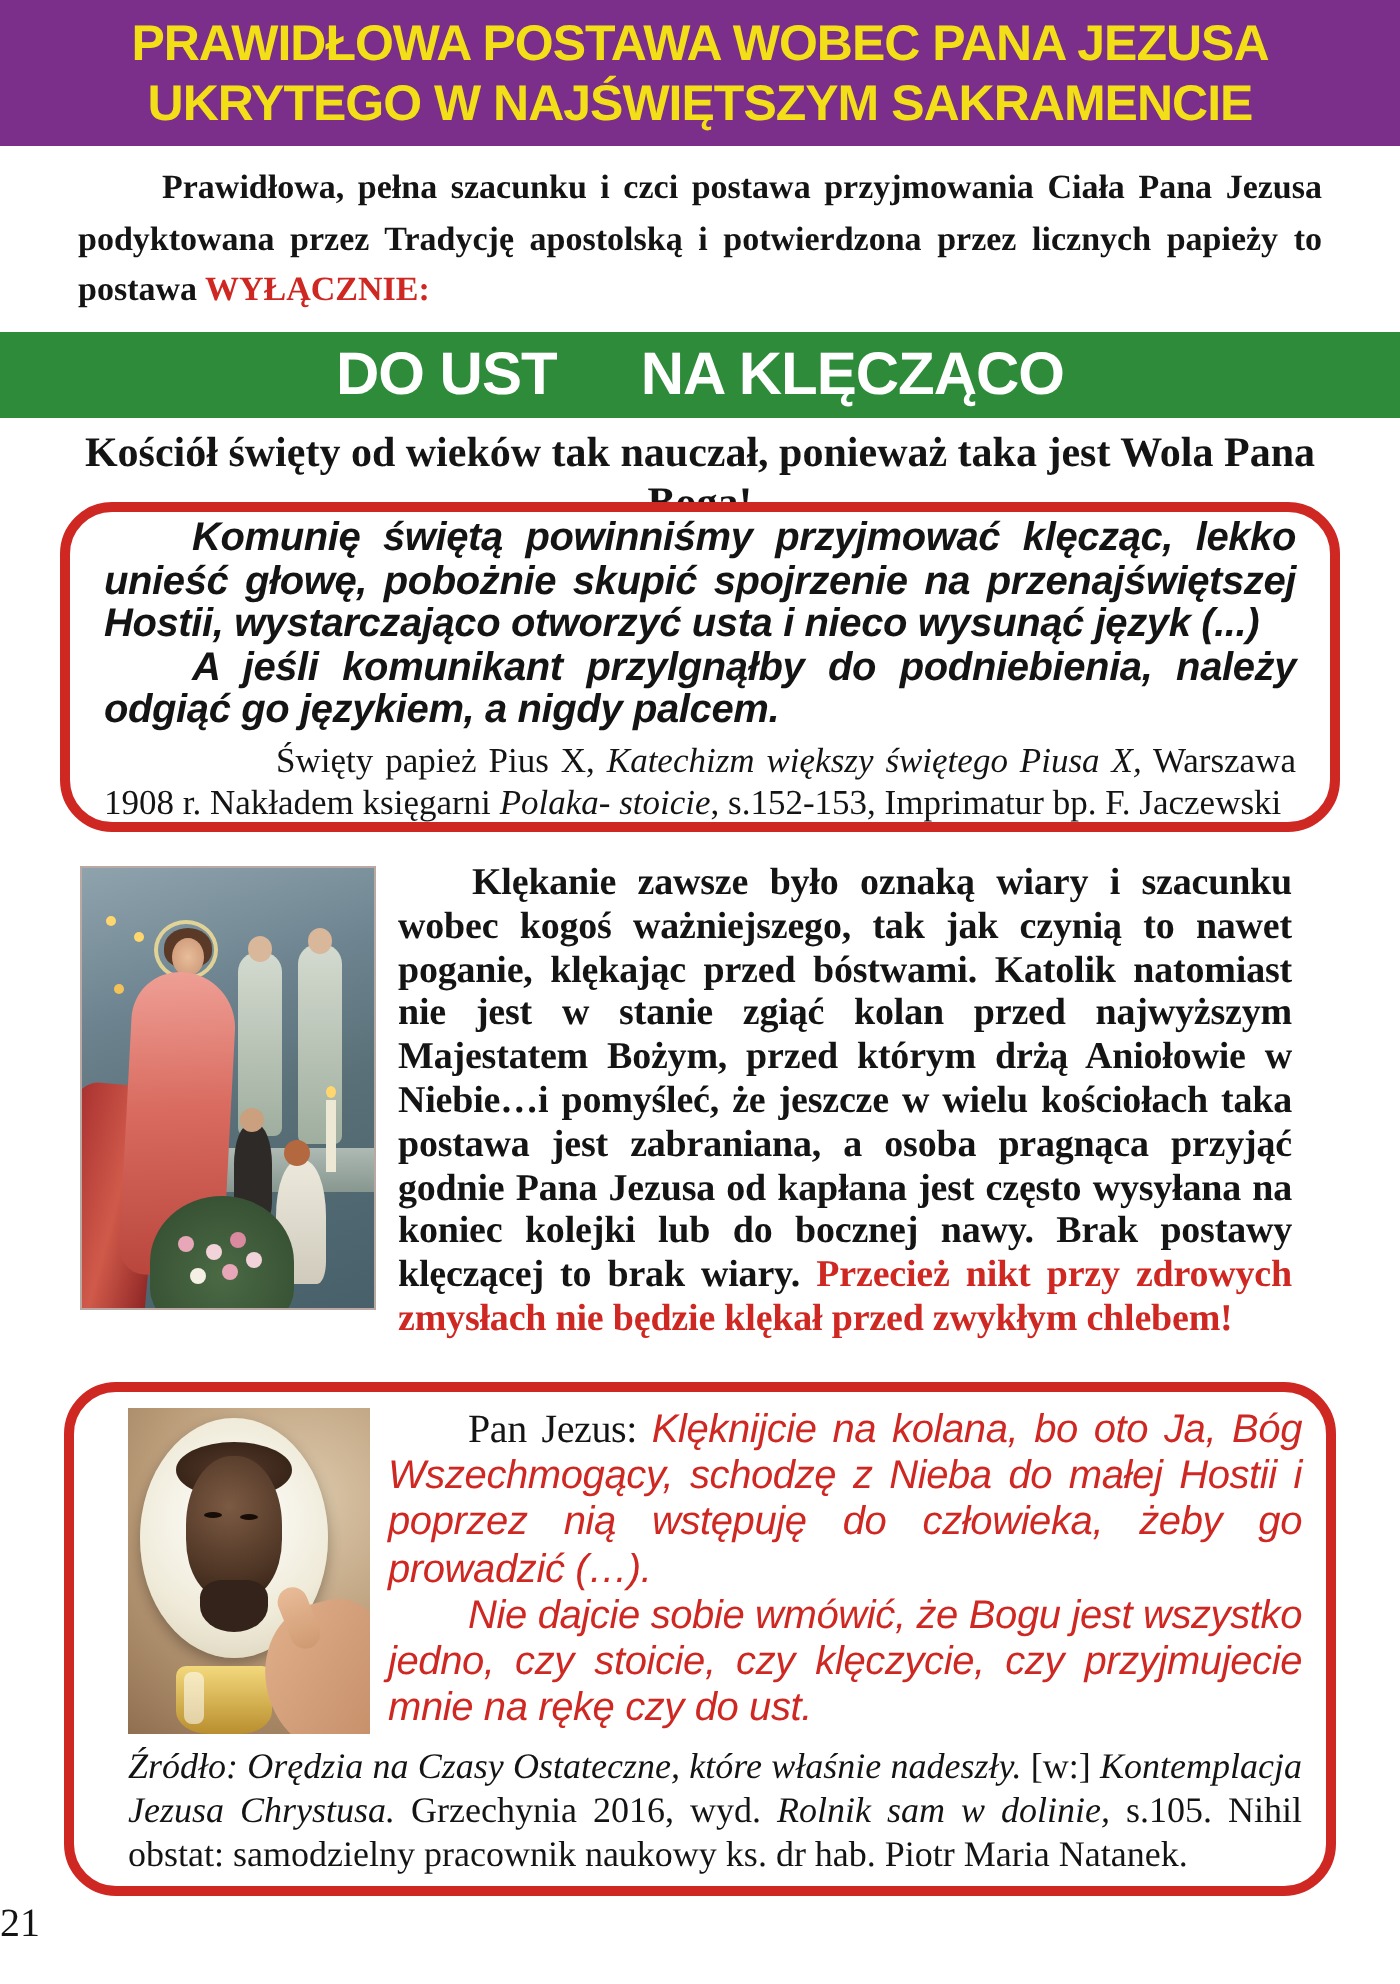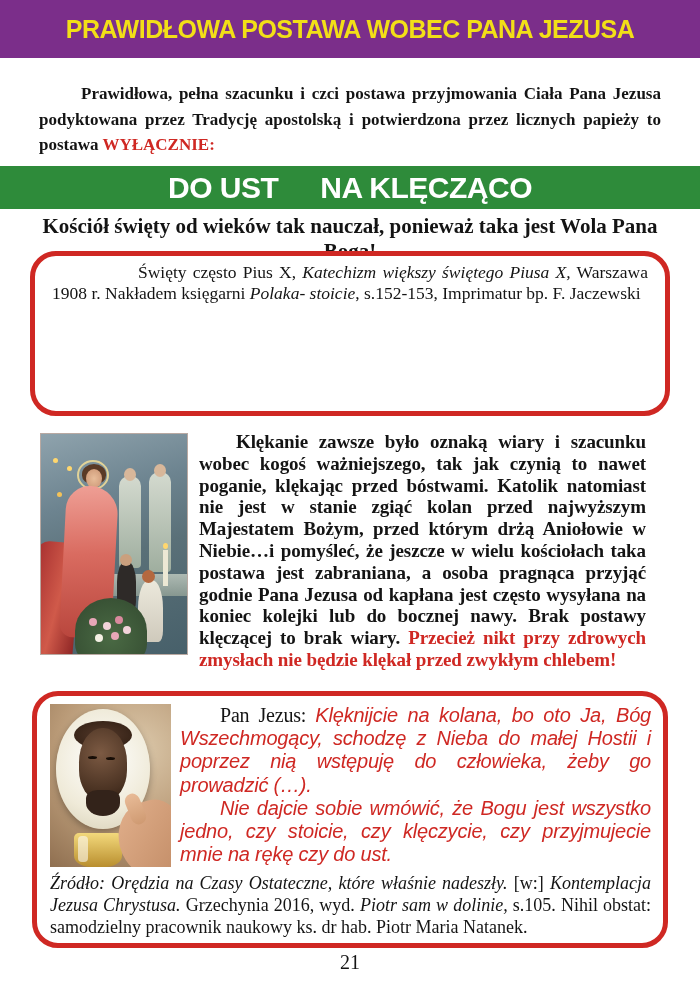--- a/index.html
+++ b/index.html
@@ -7,21 +7,21 @@
     --red:#cf2823; --ink:#141414;
   }
   *{margin:0;padding:0;box-sizing:border-box}
   html,body{background:#fff}
   .page{
     position:relative;width:700px;height:992px;background:#fff;overflow:hidden;
     font-family:"Liberation Serif","DejaVu Serif",serif;color:var(--ink);
   }
   
   .band{
-    position:absolute;top:0;left:0;right:0;height:58px;background:var(--purple);
+    position:absolute;top:0;left:0;right:0;height:73px;background:var(--purple);
     display:flex;flex-direction:column;justify-content:center;align-items:center;
     font-family:"Liberation Sans","DejaVu Sans",sans-serif;font-weight:bold;
     color:var(--yellow);font-size:25px;line-height:30px;letter-spacing:-0.5px;
     text-align:center;
   }
   
   .intro{
     position:absolute;top:81px;left:39px;right:39px;
     font-weight:bold;font-size:17px;line-height:25.5px;text-align:justify;
     text-indent:42px;
@@ -96,21 +96,21 @@
     background:linear-gradient(#ece9dc,#cfcabc);border-radius:45% 45% 18% 18%}
   .p-girlhead{position:absolute;left:101px;top:136px;width:13px;height:13px;border-radius:50%;background:#b4683f}
   .p-candle-tall{position:absolute;left:122px;top:116px;width:5px;height:36px;background:#ece8d4}
   .p-candle-tall::before{content:"";position:absolute;left:0;top:-7px;width:5px;height:6px;
     border-radius:50%;background:#ffd76e}
   .p-bush{position:absolute;left:34px;bottom:-10px;width:72px;height:66px;
     background:radial-gradient(circle at 50% 60%,#4a6a44,#32492f);border-radius:50% 50% 30% 30%}
   .p-blooms{position:absolute;left:48px;bottom:28px;width:8px;height:8px;border-radius:50%;background:#e7a7b8;
     box-shadow:14px 4px 0 #f2d3da,26px -2px 0 #d98a9e,6px 16px 0 #f4f0e4,22px 14px 0 #e7a7b8,34px 8px 0 #f2d3da}
   
-  .box2{top:691px;left:32px;right:32px;height:257px;padding:6px 12px 0 13px}
+  .box2{top:691px;left:32px;right:32px;height:257px;padding:6px 12px 0 27px}
   .box2-row{display:flex}
   .jesus-text{
     flex:1;margin-left:9px;margin-top:2px;
     font-family:"Liberation Sans","DejaVu Sans",sans-serif;
     font-style:italic;font-size:20px;line-height:23.2px;color:var(--red);
     text-align:justify;letter-spacing:-0.2px;
   }
   .jesus-text p{text-indent:40px}
   .lbl{font-family:"Liberation Serif","DejaVu Serif",serif;font-style:normal;color:var(--ink)}
   .source{
@@ -137,42 +137,45 @@
   .h-chalice{position:absolute;left:24px;bottom:0;width:48px;height:34px;
     background:linear-gradient(#f3d97c,#b98e2e);border-radius:5px 5px 34% 34%}
   .h-chalice::before{content:"";position:absolute;left:4px;top:3px;width:10px;height:26px;
     background:rgba(255,255,255,.55);border-radius:4px}
   .h-hand{position:absolute;right:-12px;bottom:-10px;width:64px;height:76px;
     background:linear-gradient(135deg,#e2b08c,#c08a64);
     border-radius:55% 40% 12% 55%;transform:rotate(-14deg)}
   .h-thumb{position:absolute;right:28px;bottom:42px;width:15px;height:32px;
     background:linear-gradient(#e8bb97,#cf9a72);border-radius:8px;transform:rotate(-22deg)}
   
-  .pagenum{position:absolute;top:951px;left:0;right:0;text-align:center;font-size:20px}
+  .pagenum{position:absolute;top:951px;left:0;right:0;font-size:20px}
 </style>
 </head>
 <body>
 
 <div class="page">
 
   <header class="band">
     <div>PRAWIDŁOWA POSTAWA WOBEC PANA JEZUSA</div>
+    <div>UKRYTEGO W NAJŚWIĘTSZYM SAKRAMENCIE</div>
   </header>
 
   <p class="intro"><span>Prawidłowa, pełna szacunku i czci postawa przyjmowania Ciała Pana Jezusa podyktowana przez Tradycję apostolską i potwierdzona przez licznych papieży to postawa </span><span class="red">WYŁĄCZNIE:</span></p>
 
   <div class="green-banner">
     <span>DO UST</span>
     <span>NA KLĘCZĄCO</span>
   </div>
 
   <p class="subhead">Kościół święty od wieków tak nauczał, ponieważ taka jest Wola Pana Boga!</p>
 
   <section class="rbox box1">
-    <p class="attr"><span>Święty często Pius X, </span><span class="it">Katechizm większy świętego Piusa X,</span><span> Warszawa 1908 r. Nakładem księgarni </span><span class="it">Polaka- stoicie</span><span>, s.152-153, Imprimatur bp. F. Jaczewski</span></p>
+    <p class="q">Komunię świętą powinniśmy przyjmować klęcząc, lekko unieść głowę, pobożnie skupić spojrzenie na przenajświętszej Hostii, wystarczająco otworzyć usta i nieco wysunąć język (...)</p>
+    <p class="q">A jeśli komunikant przylgnąłby do podniebienia, należy odgiąć go językiem, a nigdy palcem.</p>
+    <p class="attr"><span>Święty papież Pius X, </span><span class="it">Katechizm większy świętego Piusa X,</span><span> Warszawa 1908 r. Nakładem księgarni </span><span class="it">Polaka- stoicie</span><span>, s.152-153, Imprimatur bp. F. Jaczewski</span></p>
   </section>
 
   <section class="media">
     <div class="painting" title="Painting of Jesus giving Holy Communion to kneeling children at the altar">
       <div class="p-candle"></div>
       <div class="p-fig f1"></div>
       <div class="p-fig f2"></div>
       <div class="p-fighead f1"></div>
       <div class="p-fighead f2"></div>
       <div class="p-altar"></div>
@@ -203,18 +206,18 @@
         <div class="h-beard"></div>
         <div class="h-chalice"></div>
         <div class="h-hand"></div>
         <div class="h-thumb"></div>
       </div>
       <div class="jesus-text">
         <p><span class="lbl">Pan Jezus: </span><span>Klęknijcie na kolana, bo oto Ja, Bóg Wszechmogący, schodzę z Nieba do małej Hostii i poprzez nią wstępuję do człowieka, żeby go prowadzić (…).</span></p>
         <p>Nie dajcie sobie wmówić, że Bogu jest wszystko jedno, czy stoicie, czy klęczycie, czy przyjmujecie mnie na rękę czy do ust.</p>
       </div>
     </div>
-    <p class="source"><span class="it">Źródło: Orędzia na Czasy Ostateczne, które właśnie nadeszły.</span><span> [w:] </span><span class="it">Kontemplacja Jezusa Chrystusa.</span><span> Grzechynia 2016, wyd. </span><span class="it">Piotr sam w dolinie,</span><span> s.105. Nihil obstat: samodzielny pracownik naukowy ks. dr hab. Piotr Maria Natanek.</span></p>
+    <p class="source"><span class="it">Źródło: Orędzia na Czasy Ostateczne, które właśnie nadeszły.</span><span> [w:] </span><span class="it">Kontemplacja Jezusa Chrystusa.</span><span> Grzechynia 2016, wyd. </span><span class="it">Rolnik sam w dolinie,</span><span> s.105. Nihil obstat: samodzielny pracownik naukowy ks. dr hab. Piotr Maria Natanek.</span></p>
   </section>
 
   <div class="pagenum">21</div>
 
 </div>
 
 </body></html>

